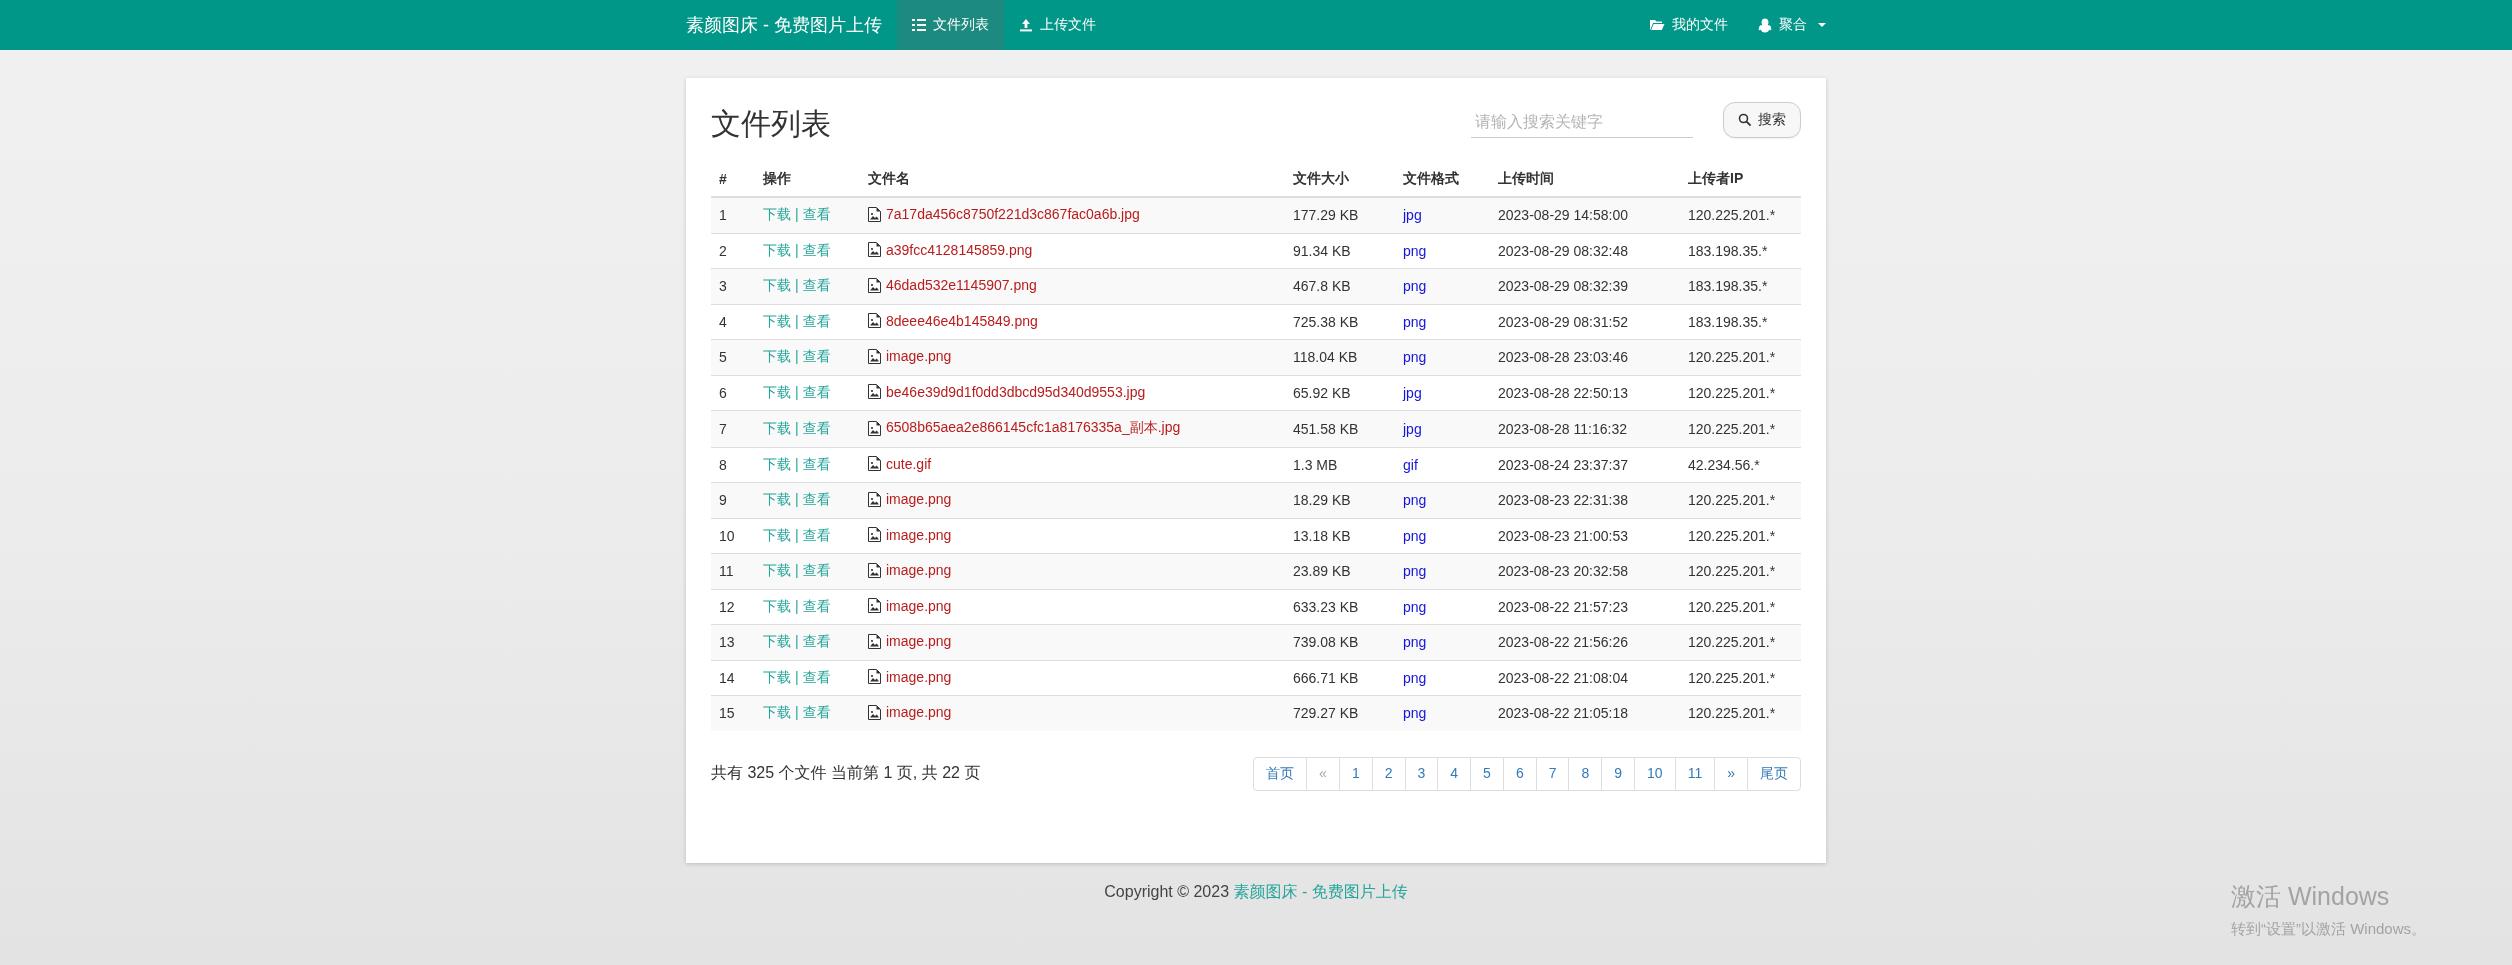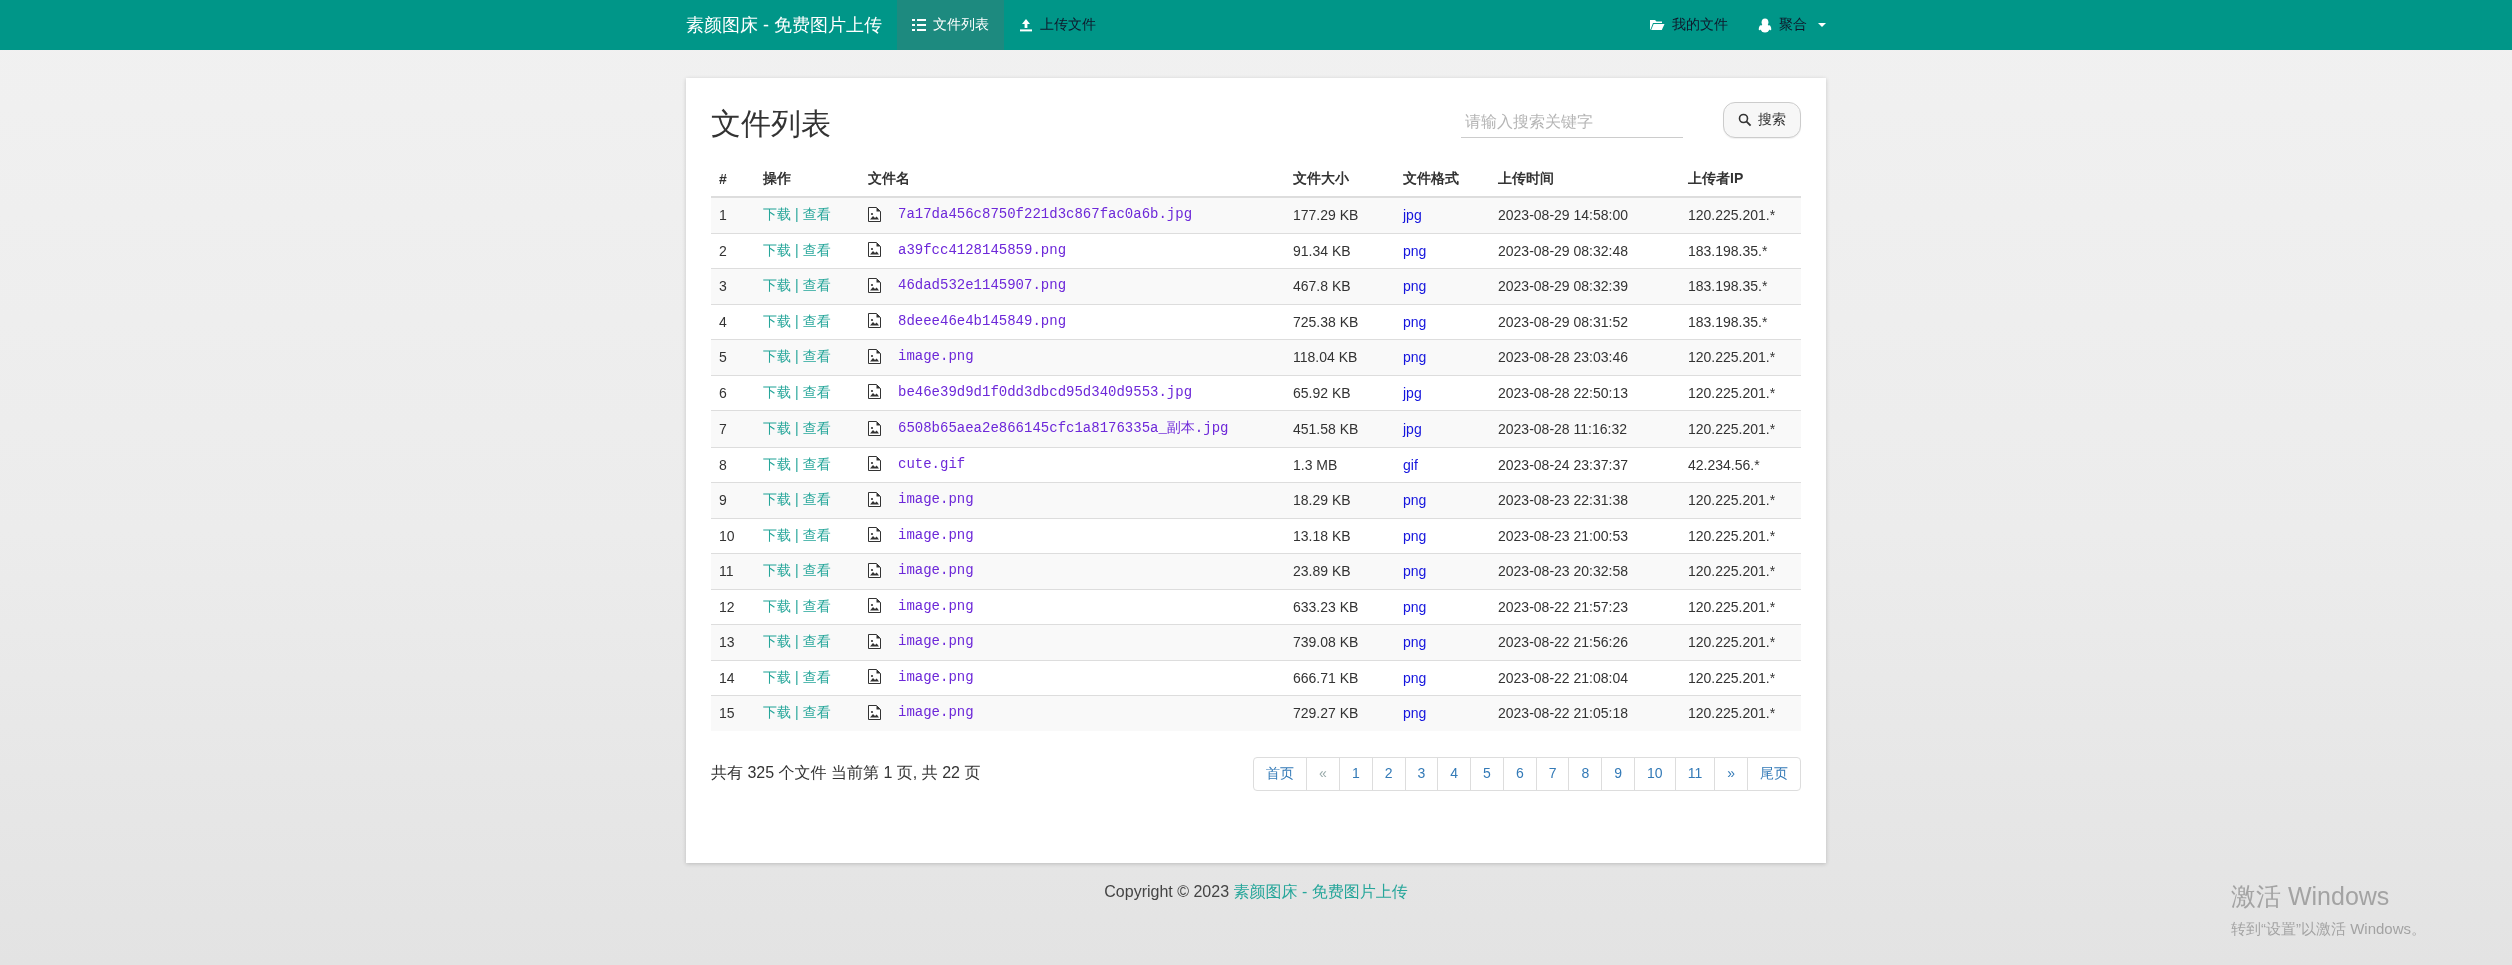--- a/index.html
+++ b/index.html
@@ -21,41 +21,41 @@
     width: 1170px; margin: 0 auto; height: 50px;
     display: flex; align-items: stretch;
   }
   .brand {
     color: #fff; font-size: 18px; line-height: 50px;
     padding: 0 15px; white-space: nowrap; text-decoration: none;
   }
   .nav-left, .nav-right { display: flex; align-items: stretch; }
   .nav-item {
     display: flex; align-items: center; gap: 7px;
-    padding: 0 15px; color: #0f172a; font-size: 14px;
+    padding: 0 15px; color: #ffffff; font-size: 14px;
     cursor: pointer; white-space: nowrap; text-decoration: none;
   }
   .nav-item.active { background: #1d8a7f; color: #fff; }
   .nav-spacer { flex: 1; }
   .nav-icon { display: inline-flex; align-items: center; }
   .caret {
     display: inline-block; width: 0; height: 0; margin-left: 4px;
     border-left: 4px solid transparent; border-right: 4px solid transparent;
     border-top: 4px solid #fff;
   }
 
   
   .card {
     position: absolute; left: 686px; top: 78px; width: 1140px; height: 785px;
     background: #fff; box-shadow: 0 1px 4px rgba(0,0,0,0.18);
     padding: 24px 25px;
   }
   .card-header { display: flex; justify-content: space-between; align-items: flex-end; }
   .page-title { font-size: 30px; font-weight: 400; color: #333; line-height: 1.1; }
-  .search-group { display: flex; align-items: flex-end; gap: 40px; padding-bottom: 2px; }
+  .search-group { display: flex; align-items: flex-end; gap: 30px; padding-bottom: 2px; }
   .search-input {
     width: 222px; border: none; border-bottom: 1px solid #ccc;
     font-size: 16px; padding: 6px 4px; outline: none; color: #333;
     font-family: inherit; background: transparent;
   }
   .search-input::placeholder { color: #b5b5b5; }
   .search-btn {
     display: inline-flex; align-items: center; gap: 6px;
     font-size: 14px; color: #333; background: #f7f7f7;
     border: 1px solid #ccc; border-radius: 12px; padding: 8px 14px;
@@ -79,21 +79,21 @@
   .col-idx { width: 44px; }
   .col-act { width: 105px; }
   .col-name { width: 425px; }
   .col-size { width: 110px; }
   .col-fmt { width: 95px; }
   .col-time { width: 190px; }
   .col-ip { width: auto; }
   a.action-link { color: #26a69a; text-decoration: none; cursor: pointer; }
   .action-sep { color: #26a69a; margin: 0 4px; }
   a.format-link { color: #1414dd; text-decoration: none; cursor: pointer; }
-  .fname { display: inline-flex; align-items: center; gap: 17px; color: #6d28d9; font-family: Liberation Mono, monospace; }
+  .fname { display: inline-flex; align-items: center; gap: 5px; color: #b91c1c; }
   .file-ico { flex: 0 0 auto; }
 
   
   .card-footer {
     display: flex; justify-content: space-between; align-items: center;
     margin-top: 26px;
   }
   .summary { font-size: 16px; color: #333; }
   .pagination { display: flex; }
   .page-btn {

